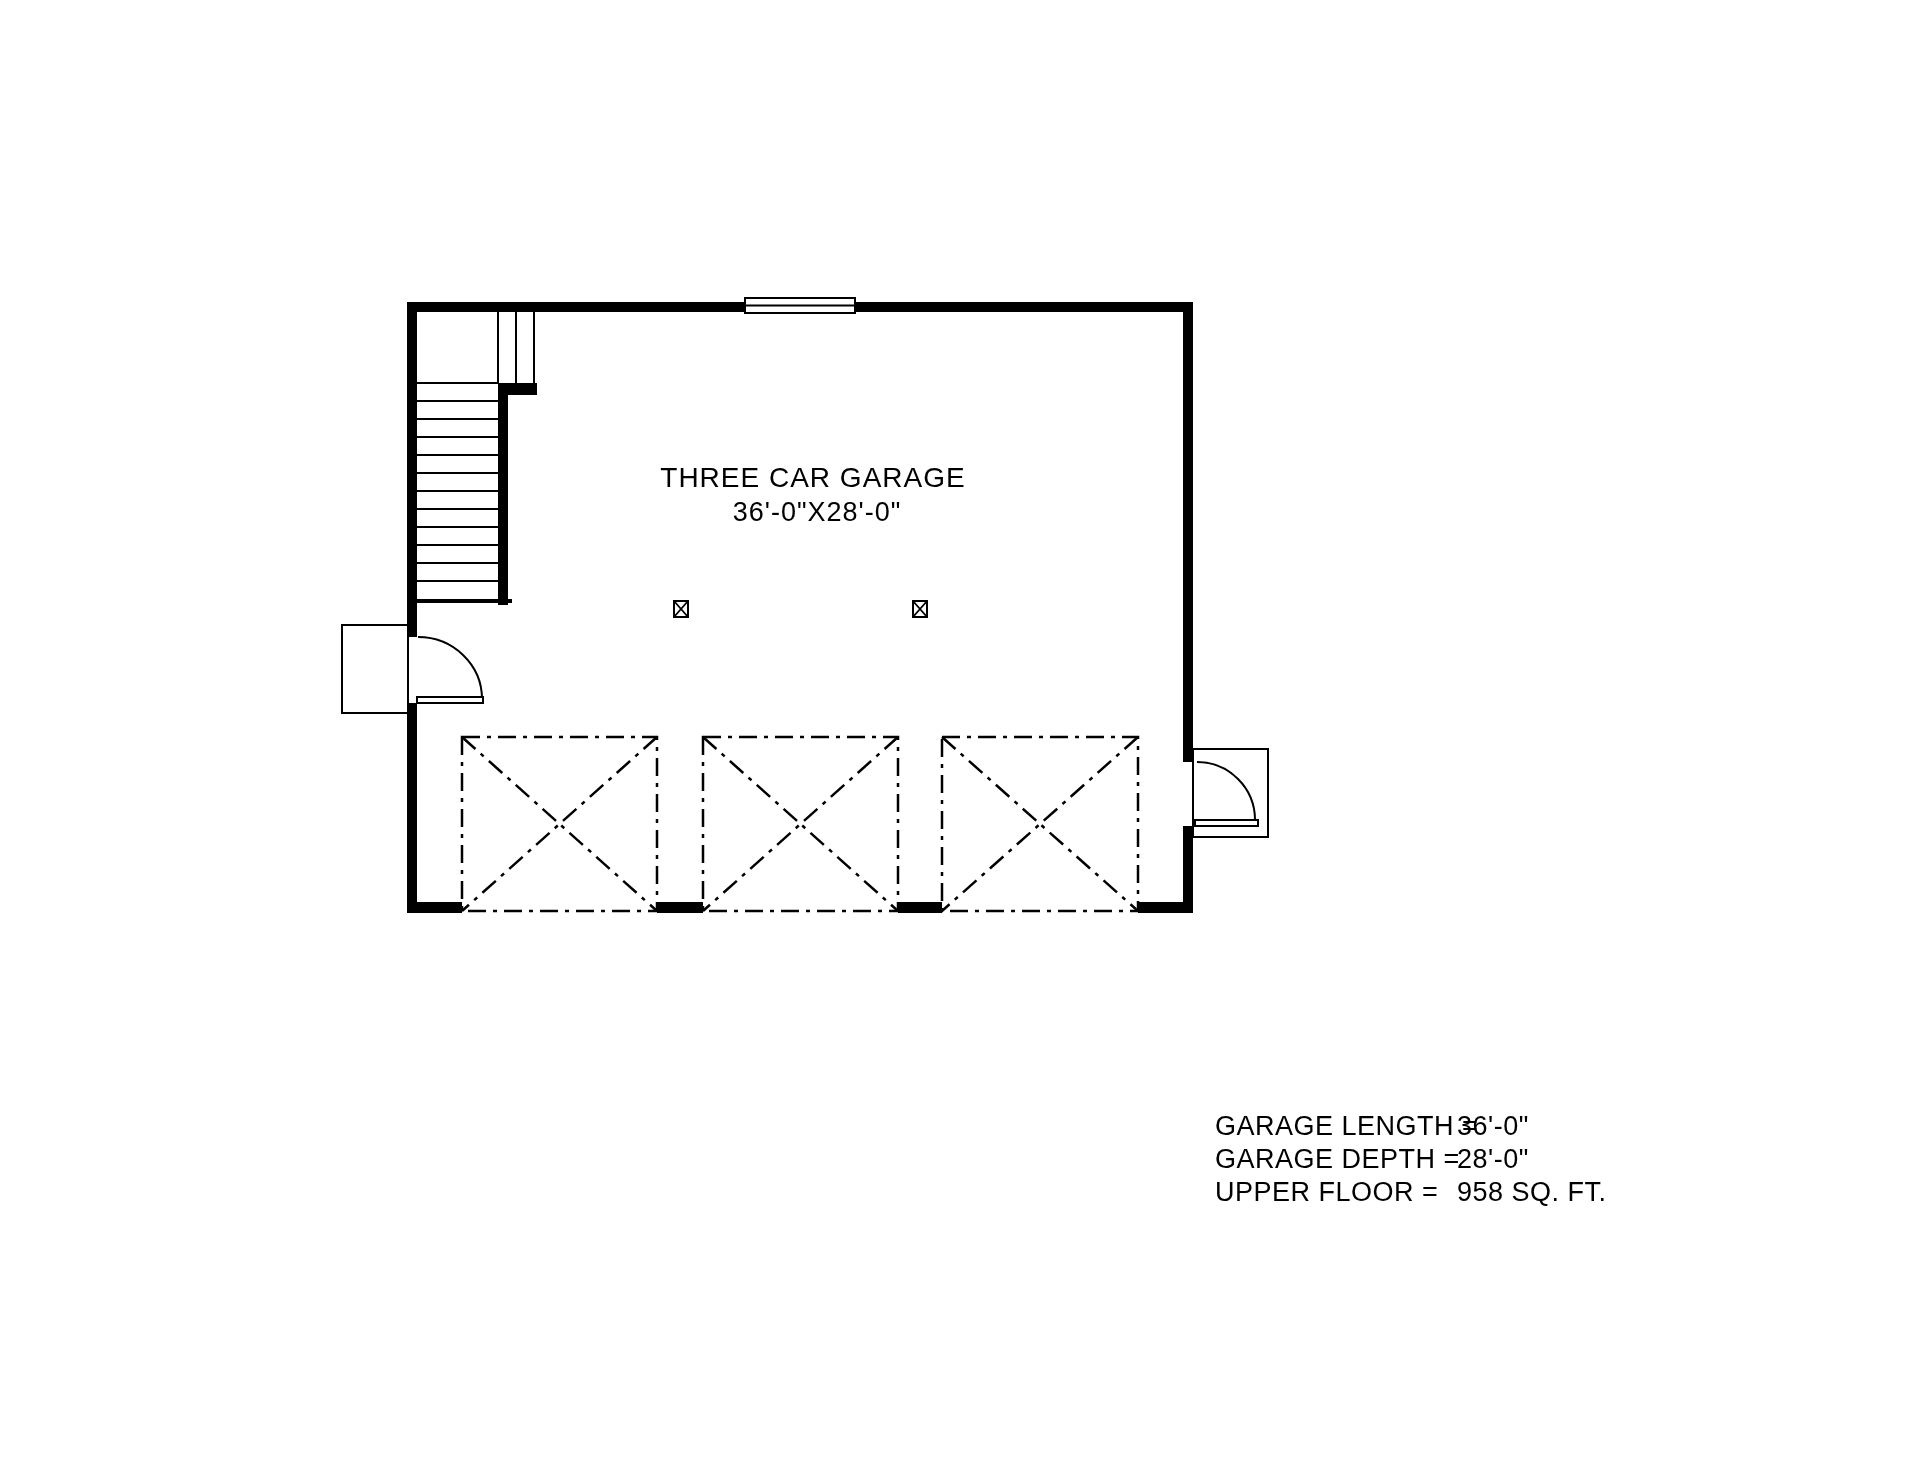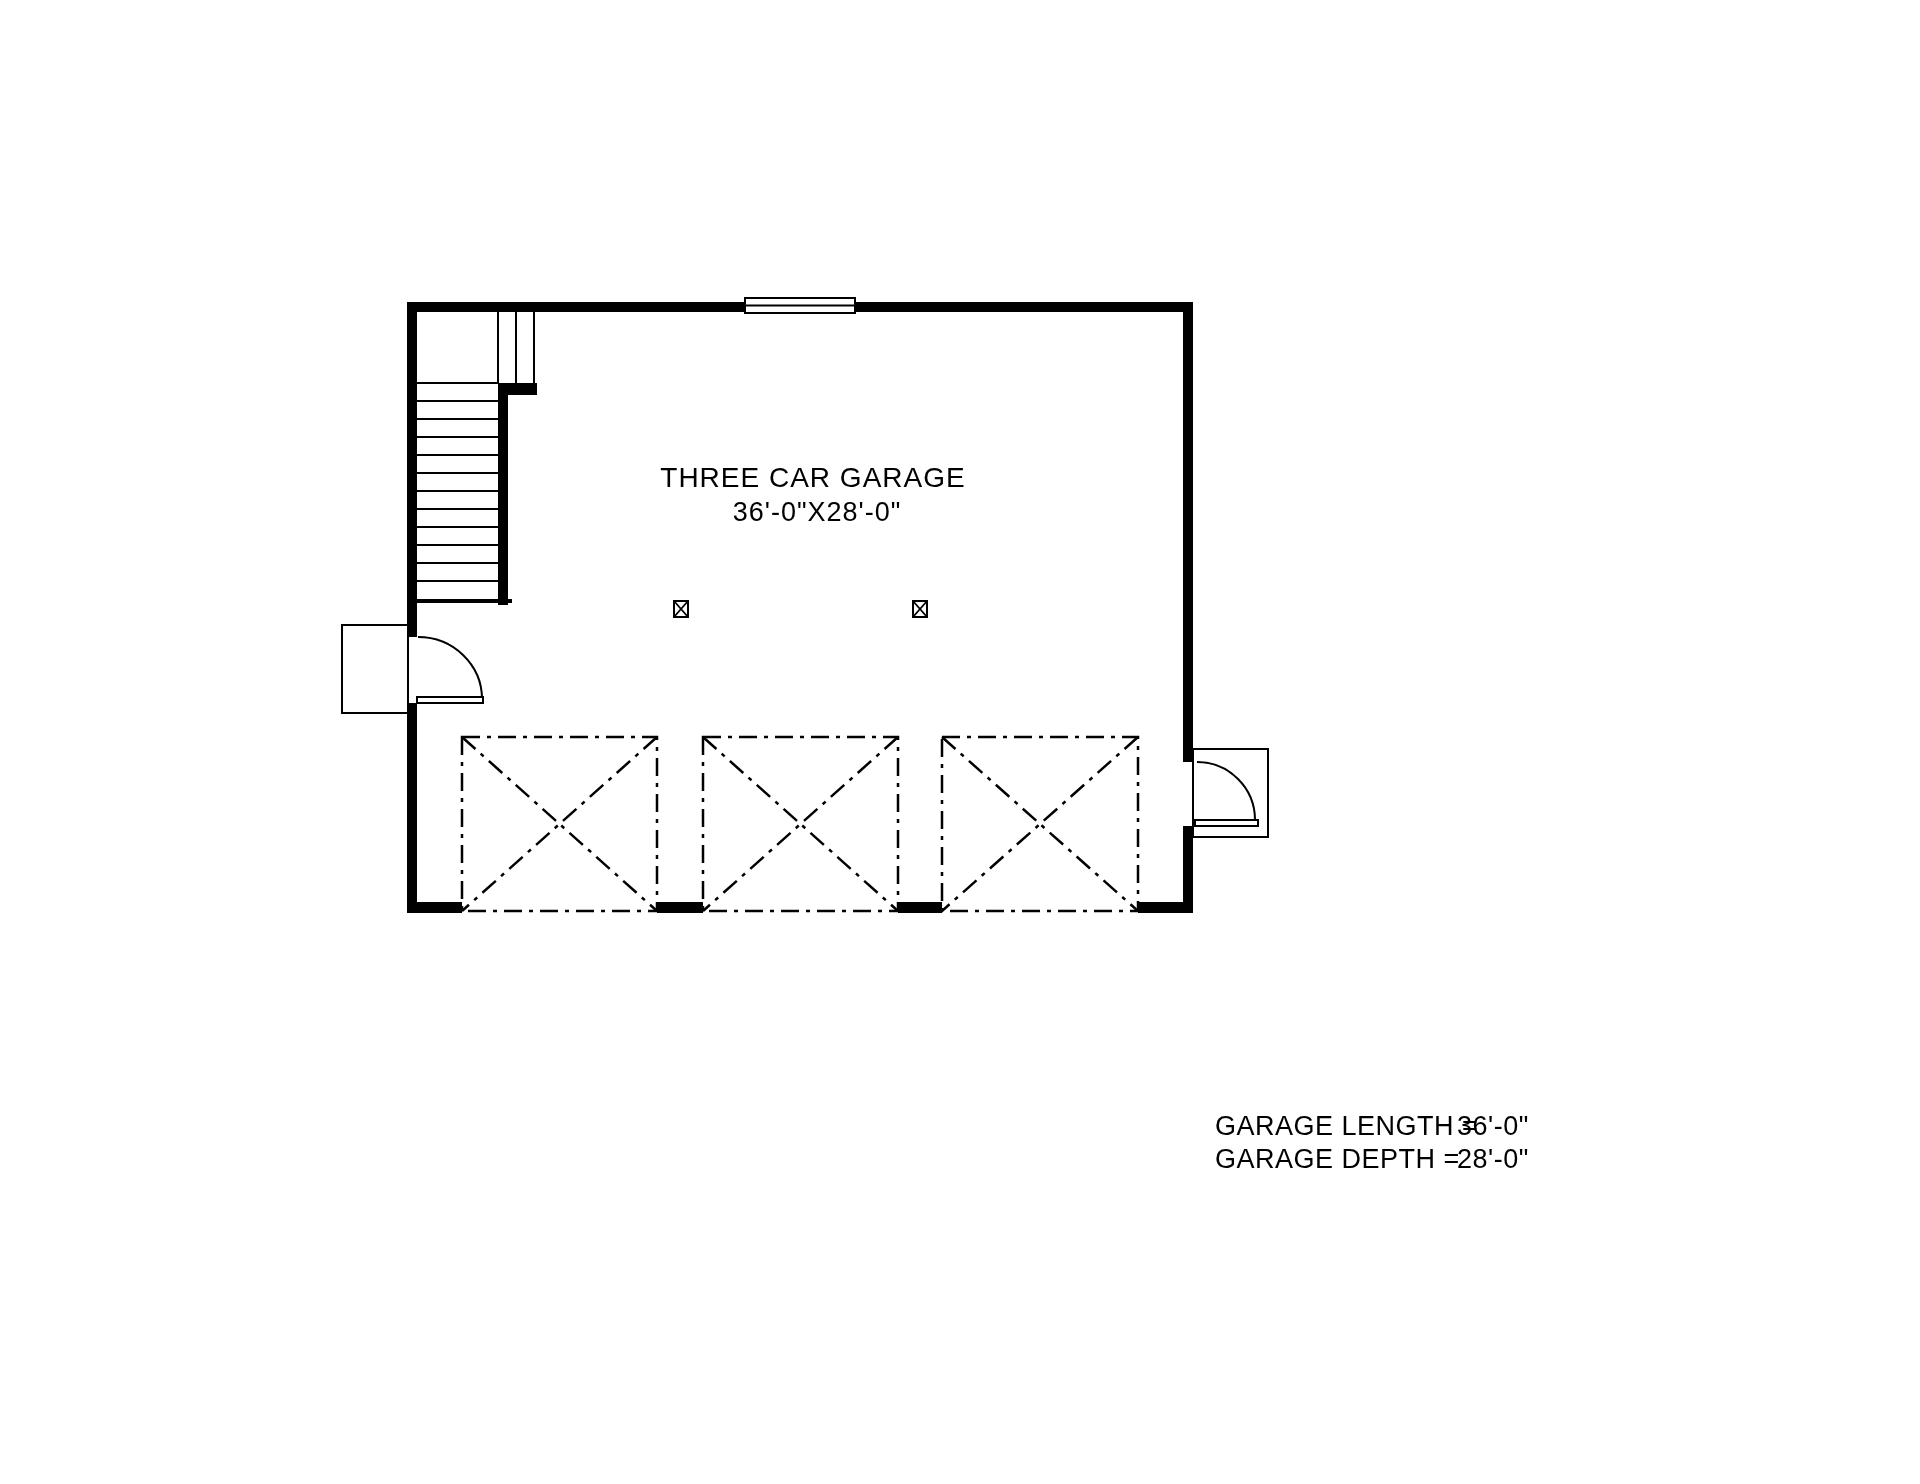--- a/index.html
+++ b/index.html
@@ -134,15 +134,19 @@
 
   <div class="summary">
     <div class="srow">
       <span class="slabel">GARAGE LENGTH =</span>
       <span class="svalue">36'-0"</span>
     </div>
     <div class="srow">
       <span class="slabel">GARAGE DEPTH =</span>
       <span class="svalue">28'-0"</span>
     </div>
+    <div class="srow">
+      <span class="slabel">UPPER FLOOR =</span>
+      <span class="svalue">958 SQ. FT.</span>
+    </div>
   </div>
 
 </div>
 
 </body></html>

